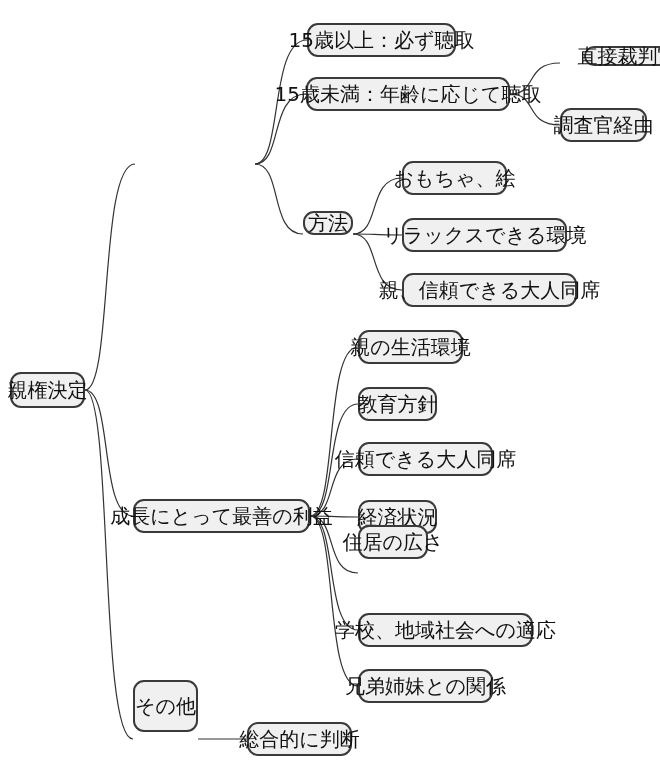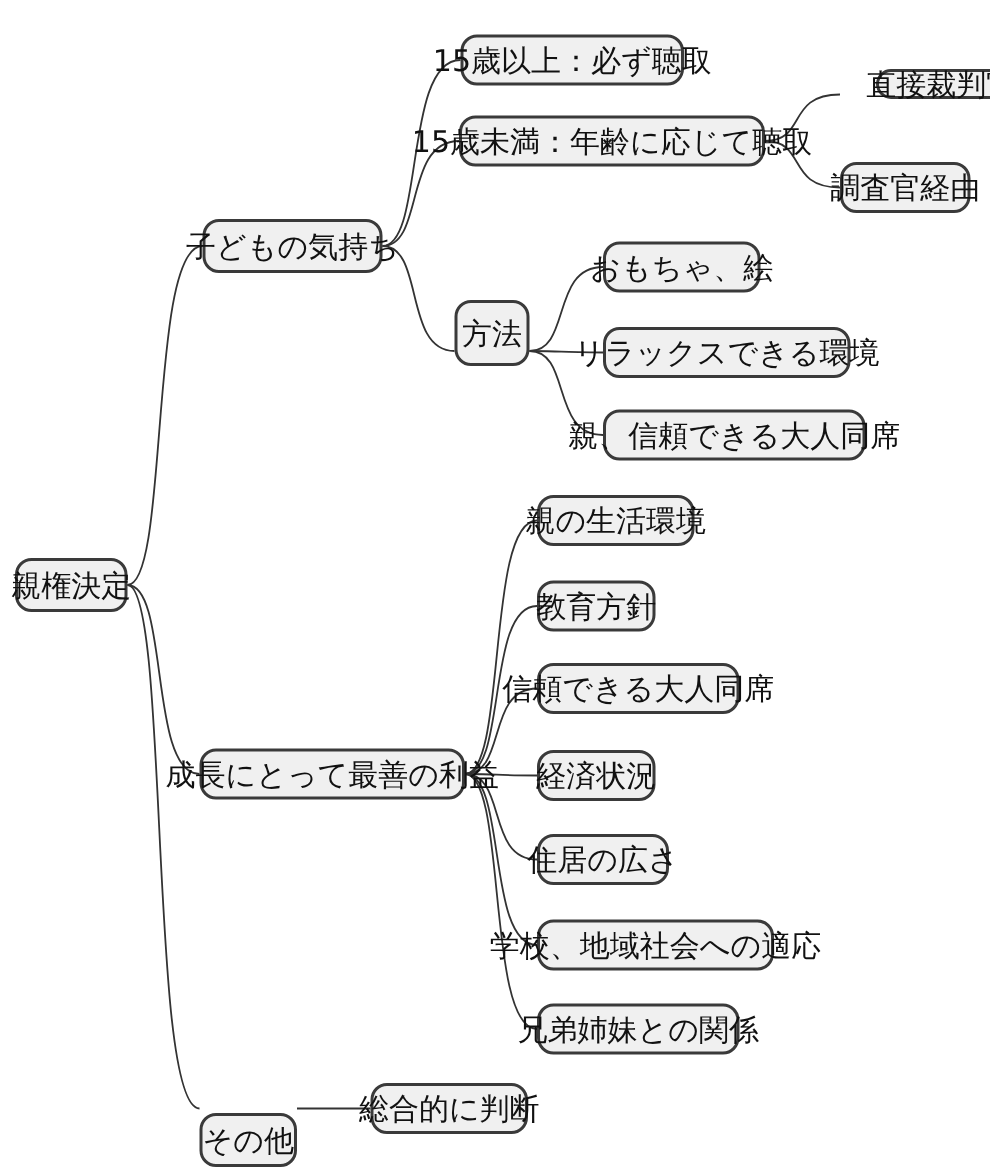--- a/index.html
+++ b/index.html
@@ -72,36 +72,33 @@
     <path d="M310,516 C338,516 324,517 358,517"></path>
     <path d="M310,516 C338,516 324,573 358,573"></path>
     <path d="M310,516 C338,516 324,630 358,630"></path>
     <path d="M310,516 C338,516 324,686 358,686"></path>
     <path d="M198,739 L247,739"></path>
   </svg>
 
   <div class="node" style="left:10px;  top:372px; width:75px;  height:36px">
       <span>親権決定</span>
     </div>
-  <div class="node" style="left:135px; top:146px; width:120px; height:36px">
-      <span>子どもの気持ち</span>
-    </div>
   <div class="node" style="left:307px; top:23px;  width:149px; height:34px">
       <span>15歳以上：必ず聴取</span>
     </div>
   <div class="node" style="left:306px; top:77px;  width:204px; height:34px">
       <span>15歳未満：年齢に応じて聴取</span>
     </div>
   <div class="node" style="left:584px; top:46px;  width:87px;  height:20px">
       <span>直接裁判官</span>
     </div>
   <div class="node" style="left:560px; top:108px; width:87px;  height:34px">
       <span>調査官経由</span>
     </div>
-  <div class="node" style="left:303px; top:200px; width:50px;  height:44px">
+  <div class="node" style="left:303px; top:211px; width:50px;  height:24px">
       <span>方法</span>
     </div>
   <div class="node" style="left:402px; top:161px; width:105px; height:34px">
       <span>おもちゃ、絵</span>
     </div>
   <div class="node" style="left:402px; top:218px; width:165px; height:34px">
       <span>リラックスできる環境</span>
     </div>
   <div class="node" style="left:133px; top:499px; width:177px; height:34px">
       <span>成長にとって最善の利益</span>
@@ -114,29 +111,29 @@
     </div>
   <div class="node" style="left:358px; top:330px; width:105px; height:34px">
       <span>親の生活環境</span>
     </div>
   <div class="node" style="left:358px; top:442px; width:135px; height:34px">
       <span>信頼できる大人同席</span>
     </div>
   <div class="node" style="left:358px; top:500px; width:79px;  height:34px">
       <span>経済状況</span>
     </div>
-  <div class="node" style="left:358px; top:556px; width:88px;  height:34px">
+  <div class="node" style="left:358px; top:525px; width:70px;  height:34px">
       <span>住居の広さ</span>
     </div>
-  <div class="node" style="left:358px; top:613px; width:158px; height:34px">
+  <div class="node" style="left:358px; top:613px; width:175px; height:34px">
       <span>学校、地域社会への適応</span>
     </div>
   <div class="node" style="left:358px; top:669px; width:135px; height:34px">
       <span>兄弟姉妹との関係</span>
     </div>
-  <div class="node" style="left:133px; top:742px; width:65px;  height:36px">
+  <div class="node" style="left:133px; top:680px; width:65px;  height:52px">
       <span>その他</span>
     </div>
   <div class="node" style="left:247px; top:722px; width:105px; height:34px">
       <span>総合的に判断</span>
     </div>
 
 </div>
 
 </body></html>

